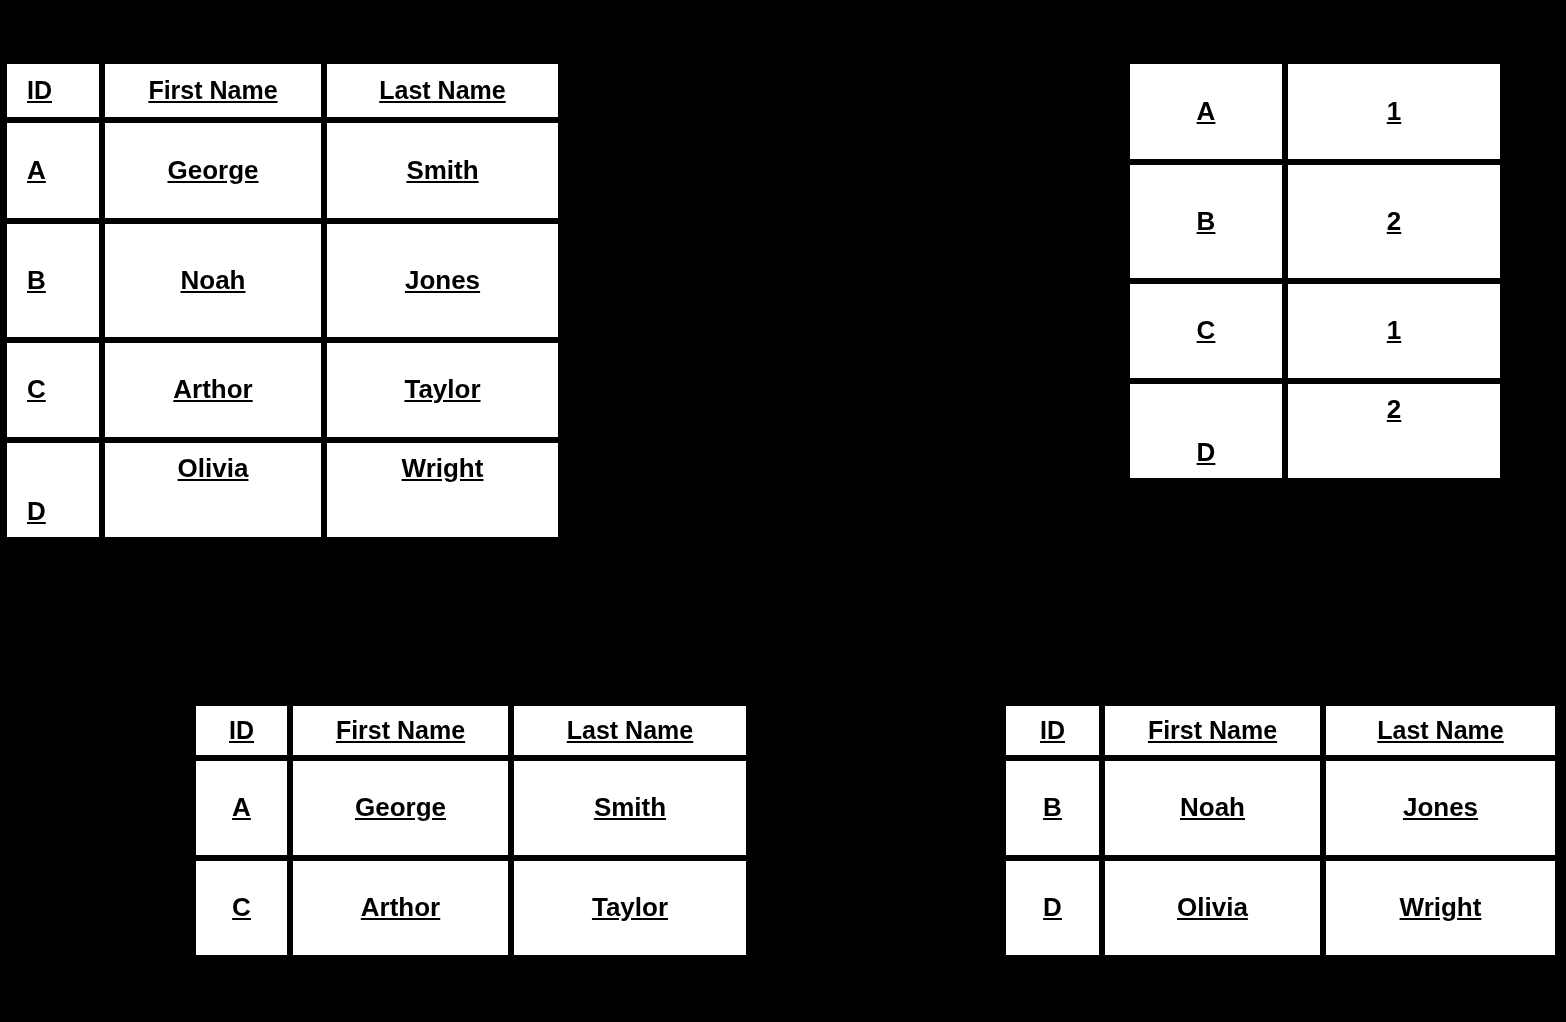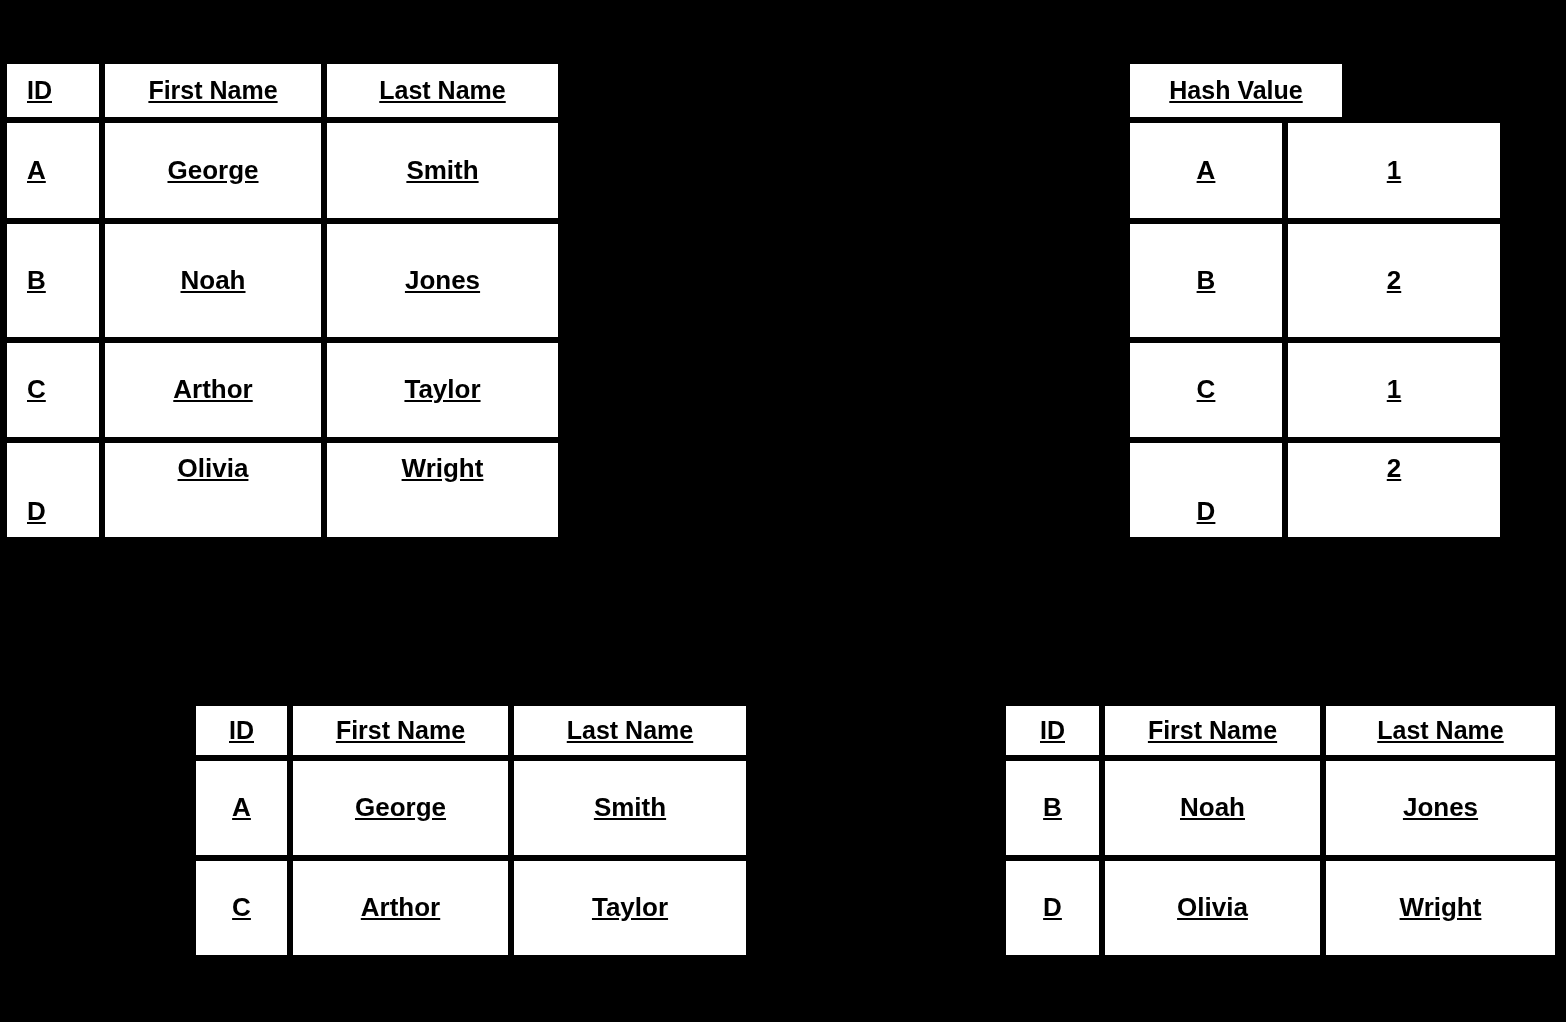--- a/index.html
+++ b/index.html
@@ -117,21 +117,20 @@
       <div class="cell body idcell sink" style="width:98px;height:100px;">D</div>
       <div class="cell body rise" style="width:222px;height:100px;">Olivia</div>
       <div class="cell body rise" style="width:237px;height:100px;">Wright</div>
     </div>
   </div>
 
 
   <div class="tbl" id="hash-table" style="left:1127px; top:61px;">
 
     <div class="row">
-      <div class="cell head" style="width:218px;height:59px;">Hash Value</div>
     </div>
 
     <div class="row">
       <div class="cell body" style="width:158px;height:101px;">A</div>
       <div class="cell body" style="width:218px;height:101px;">1</div>
     </div>
 
     <div class="row">
       <div class="cell body" style="width:158px;height:119px;">B</div>
       <div class="cell body" style="width:218px;height:119px;">2</div>

